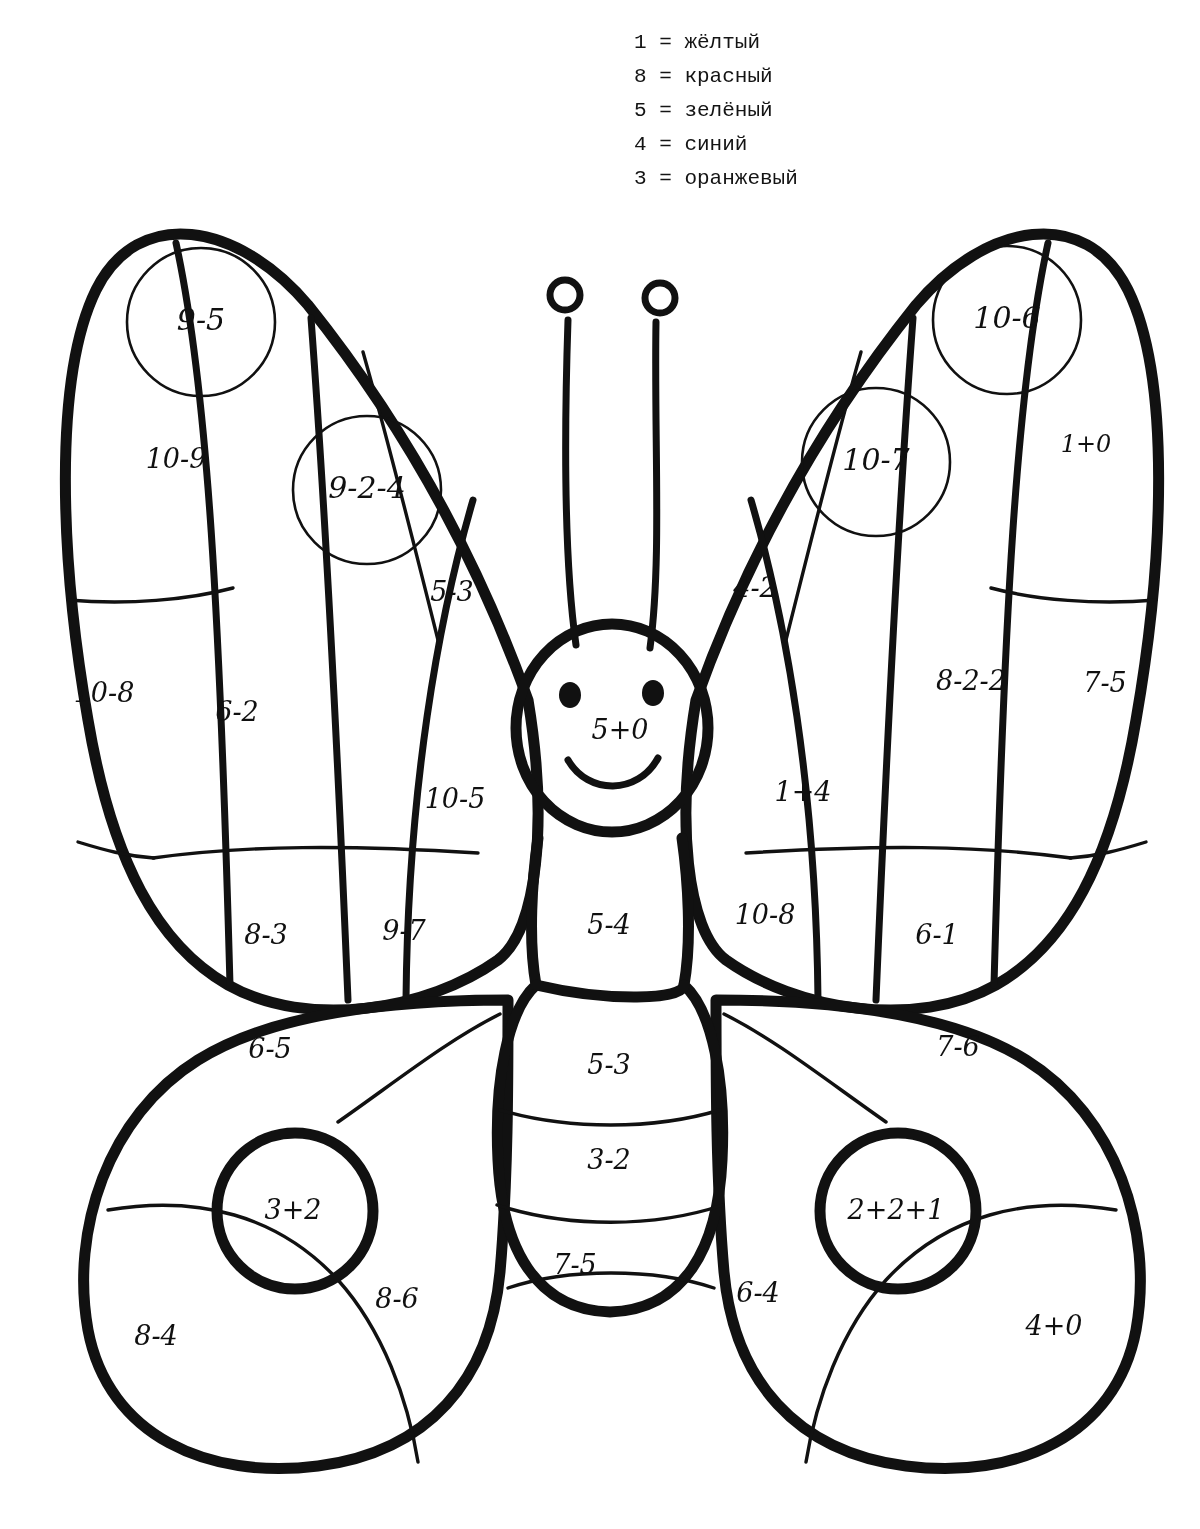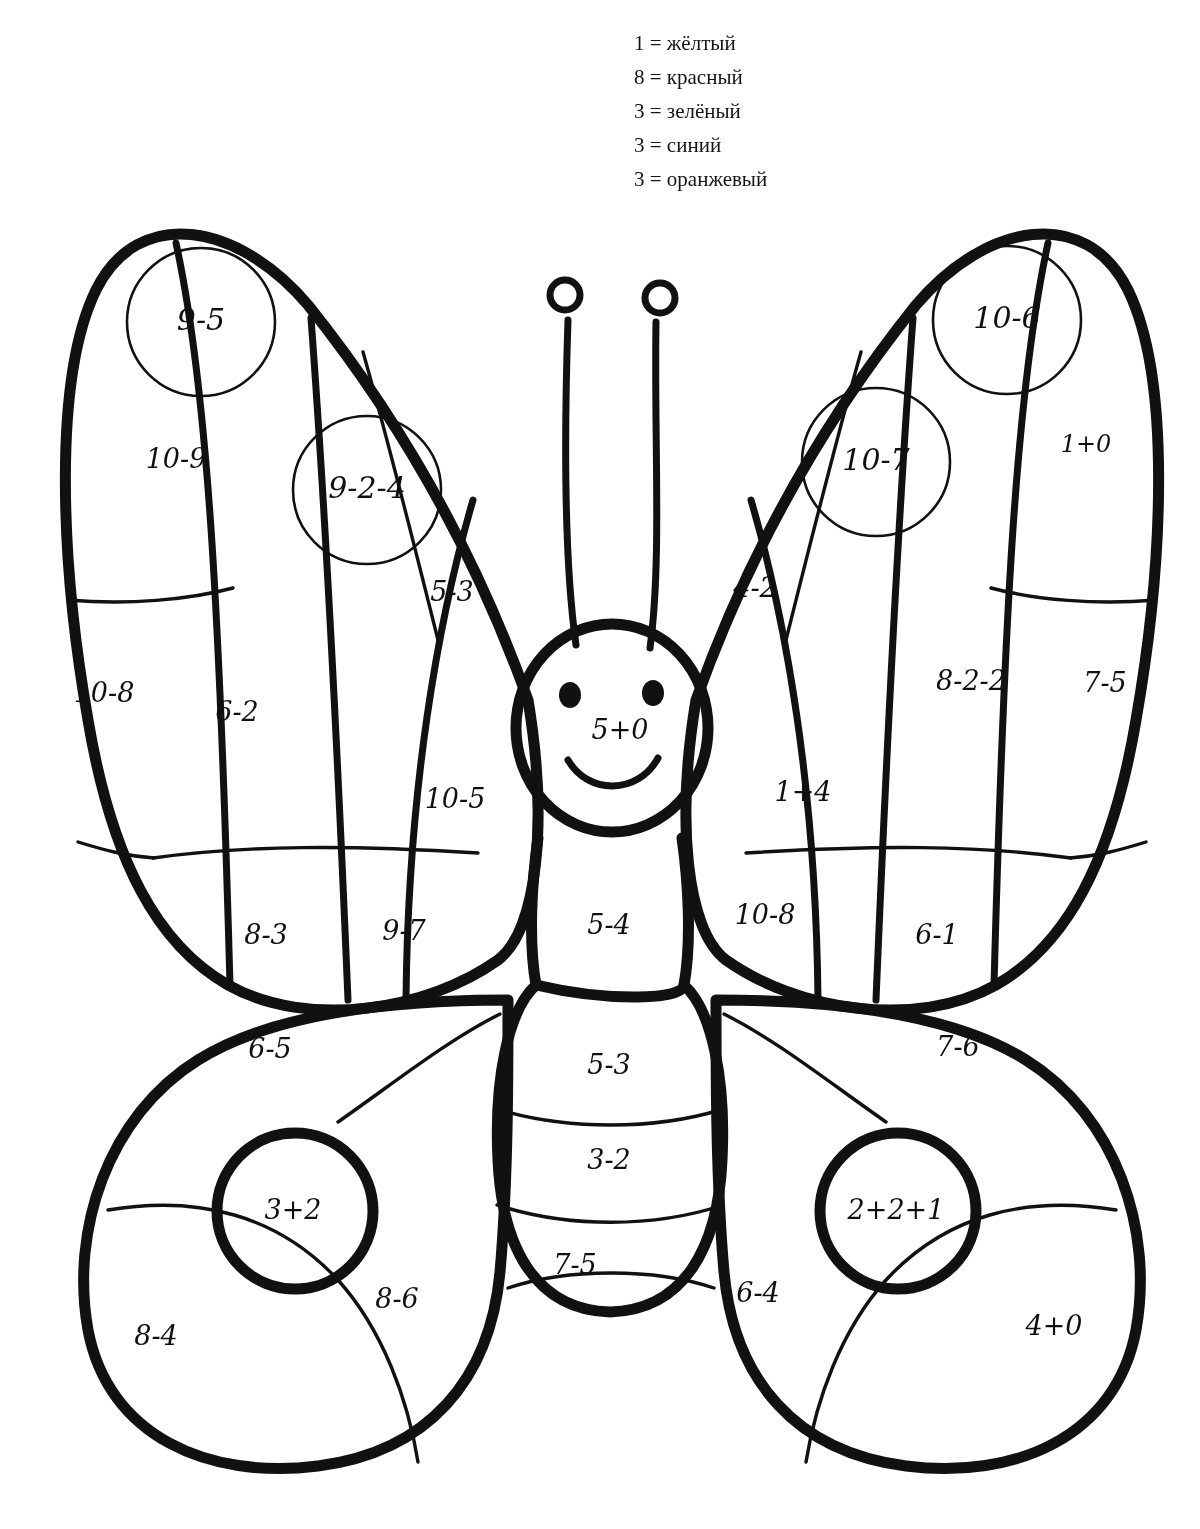--- a/index.html
+++ b/index.html
@@ -20,21 +20,21 @@
     width: 1200px;
     height: 1529px;
   }
   .legend {
     position: absolute;
     left: 634px;
     top: 26px;
     width: 330px;
   }
   .legend-row {
-    font-family: Liberation Serif, serif;
+    font-family: Liberation Mono, monospace;
     font-size: 21px;
     color: #141414;
     line-height: 34px;
     white-space: nowrap;
   }
   .canvas-wrap {
     position: absolute;
     left: 8px;
     top: 0;
     width: 1200px;
@@ -66,22 +66,22 @@
   .label.big { font-size: 30px; }
 </style>
 </head>
 <body>
 
 <div id="worksheet">
 
   <div class="legend">
     <div class="legend-row">1 = жёлтый</div>
     <div class="legend-row">8 = красный</div>
-    <div class="legend-row">3 = зелёный</div>
-    <div class="legend-row">3 = синий</div>
+    <div class="legend-row">5 = зелёный</div>
+    <div class="legend-row">4 = синий</div>
     <div class="legend-row">3 = оранжевый</div>
   </div>
 
   <div class="canvas-wrap">
     <svg class="art" width="1200" height="1529" viewBox="0 0 1200 1529" xmlns="http://www.w3.org/2000/svg">
 
       <g>
         <path class="ink med" d="M568 645 C 556 560, 556 440, 560 320"></path>
         <path class="ink med" d="M642 648 C 654 560, 646 440, 648 322"></path>
         <circle class="ink med" cx="557" cy="295" r="15"></circle>

